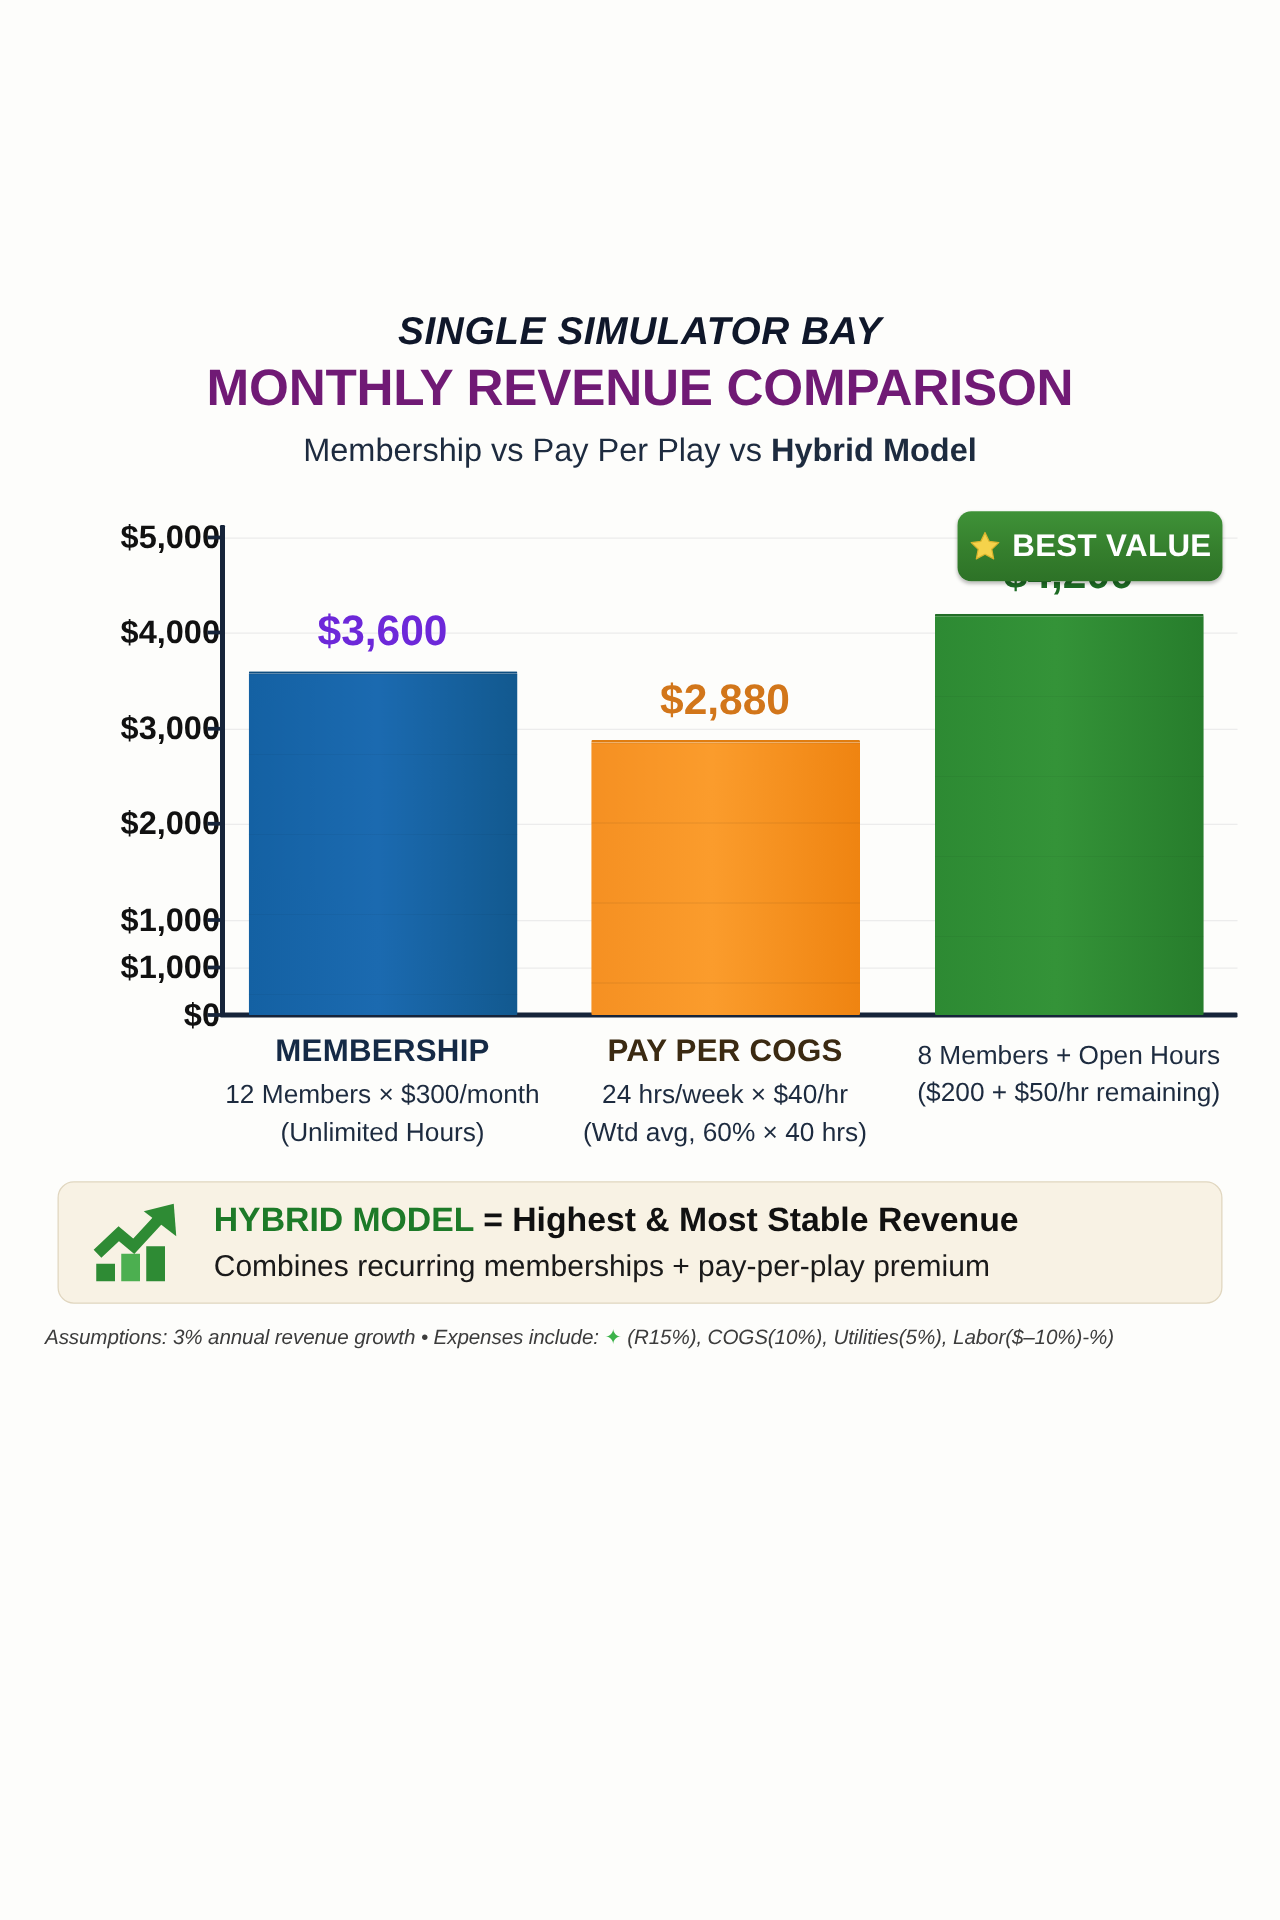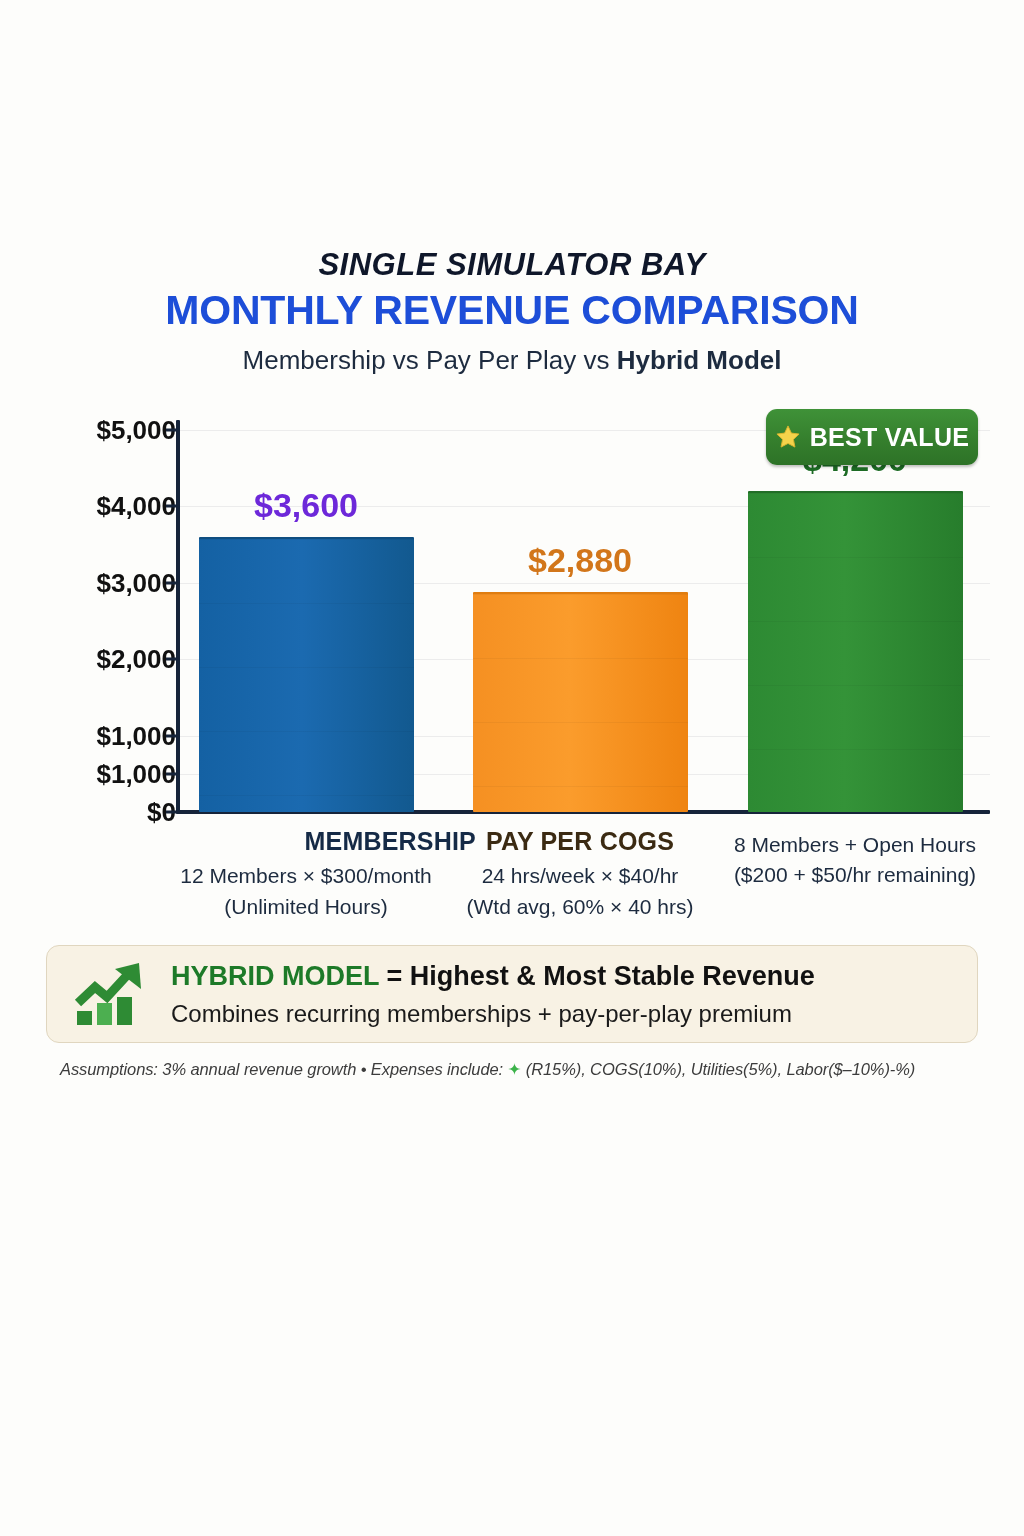--- a/index.html
+++ b/index.html
@@ -31,21 +31,21 @@
     font-weight: 700;
     letter-spacing: 0.5px;
     color: #0f172a;
     line-height: 1.1;
     font-style: italic;
   }
   .headline {
     font-size: 41px;
     font-weight: 700;
     letter-spacing: -0.2px;
-    color: #1d4ed8;
+    color: #701a75;
     line-height: 1.2;
     margin-top: 4px;
   }
   .subhead {
     font-size: 26px;
     color: #1d2b3f;
     margin-top: 10px;
     line-height: 1.2;
   }
   .subhead b { font-weight: 700; }
@@ -190,21 +190,21 @@
     line-height: 1.25;
   }
   .cat-sub {
     font-size: 21px;
     color: #1d2b3f;
     line-height: 1.45;
     margin-top: 4px;
     white-space: nowrap;
   }
   .cat-sub .l2 { display: block; }
-  .name-blue  { color: #152a46; text-align: right; }
+  .name-blue  { color: #152a46; }
   .name-brown { color: #3b2a12; }
   .name-green { color: #1d6b24; }
 
   
   .callout {
     position: absolute;
     left: 46px; top: 945px;
     width: 932px; height: 98px;
     background: #f8f2e4;
     border: 1px solid #e0d6bf;
@@ -228,21 +228,21 @@
     font-size: 24px;
     color: #1a1a1a;
     line-height: 1.3;
     margin-top: 4px;
     white-space: nowrap;
   }
 
   
   .footnote {
     position: absolute;
-    left: 60px; top: 1060px;
+    left: 36px; top: 1060px;
     width: 940px;
     font-size: 16.5px;
     font-style: italic;
     color: #3c3c3c;
     white-space: nowrap;
     letter-spacing: -0.1px;
   }
   .footnote .spark { color: #3cb34a; font-style: normal; }
 </style>
 </head>

